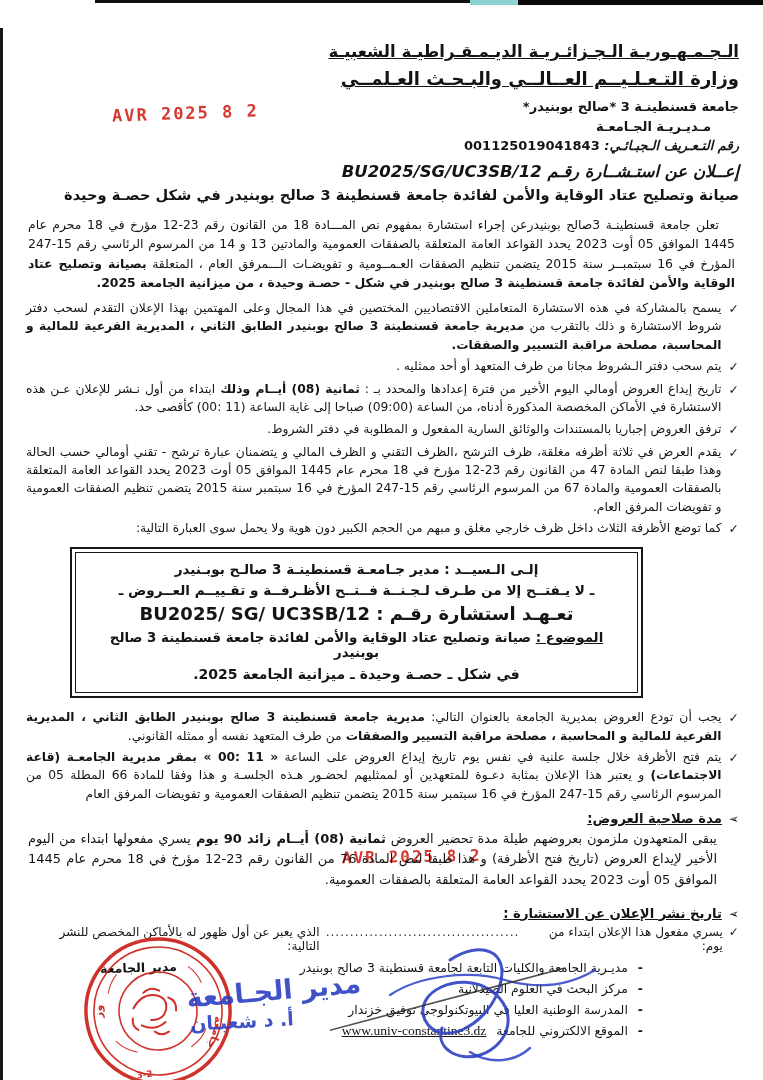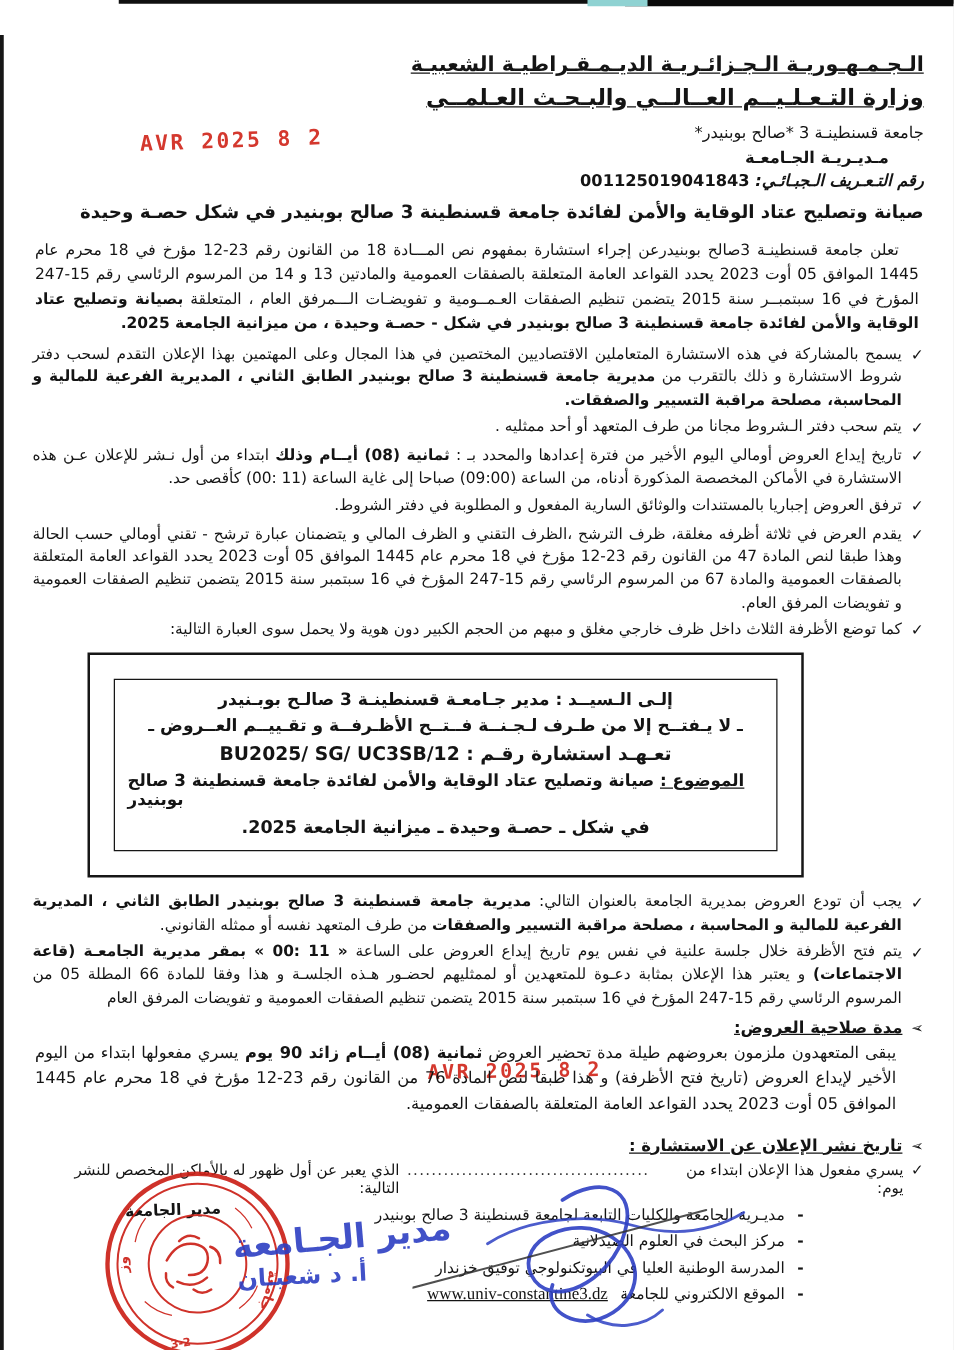--- a/index.html
+++ b/index.html
@@ -14,44 +14,44 @@
   .art-top-thick{position:absolute;top:0;left:500px;right:0;height:5px;background:#0a0a0a;}
   .art-cyan{position:absolute;top:0;left:470px;width:48px;height:5px;background:#8fd2d2;}
   .art-left{position:absolute;top:28px;left:0;width:3px;bottom:0;background:#161616;}
 
   .content{position:relative;padding:34px 24px 0 26px;}
 
   .center{text-align:right;}
   .rep{font-size:16.5px;font-weight:bold;text-decoration:underline;letter-spacing:.5px;margin-top:8px;}
   .min{font-size:18px;font-weight:bold;text-decoration:underline;letter-spacing:.5px;margin-top:7px;}
   .hdr-right{margin-top:8px;font-size:13px;line-height:1.5;}
-  .uni{font-weight:normal;}
+  .uni{font-weight:bold;}
   .dir-line{font-weight:bold;letter-spacing:1px;margin-right:28px;}
   .tax{font-weight:bold;font-style:italic;}
   .tax .num{font-style:normal;font-weight:bold;}
   .ref-line{font-size:12px;font-style:italic;}
   .squig{vertical-align:middle;margin:0 2px;}
   .announce{font-size:16.5px;font-weight:bold;font-style:italic;margin-top:6px;}
   .main-title{font-size:14.6px;font-weight:bold;margin-top:5px;}
 
   .ltr{direction:ltr;unicode-bidi:isolate;}
 
   .intro{font-size:12.4px;line-height:1.58;text-align:justify;margin:12px 4px 6px 2px;text-indent:16px;}
   .sec-head{font-size:13px;font-weight:bold;text-decoration:underline;margin:8px 0 4px;}
 
   .bullet{display:flex;gap:7px;font-size:12.3px;line-height:1.5;margin:3px 0;}
   .bullet .chk{flex:0 0 auto;font-weight:bold;font-size:12.5px;padding-top:1px;}
   .bullet .bt{text-align:justify;flex:1 1 auto;}
 
-  .notice-box{border:2.5px solid #161616;padding:19px;margin:8px 96px 10px 44px;}
+  .notice-box{border:2.5px solid #161616;padding:3px;margin:8px 96px 10px 44px;}
   .notice-inner{border:1.5px solid #161616;padding:8px 10px 10px;text-align:center;}
   .notice-inner .l1{font-size:13.6px;font-weight:bold;letter-spacing:.3px;}
   .notice-inner .l2{font-size:13.6px;font-weight:bold;margin-top:5px;}
-  .notice-inner .l3{font-size:15px;font-weight:bold;margin-top:5px;}
-  .notice-inner .l4{font-size:13.4px;font-weight:bold;margin-top:6px;text-align:left;}
+  .notice-inner .l3{font-size:18px;font-weight:bold;margin-top:5px;}
+  .notice-inner .l4{font-size:13.4px;font-weight:bold;margin-top:6px;text-align:center;}
   .notice-inner .l4 .lbl{text-decoration:underline;}
   .notice-inner .l5{font-size:14px;font-weight:bold;margin-top:6px;}
 
   .arrow-head{display:flex;gap:7px;align-items:baseline;margin:8px 0 3px;}
   .arrow-ic{transform:scaleX(-1);display:inline-block;font-size:12px;}
   .arrow-head .tt{font-size:13.2px;font-weight:bold;text-decoration:underline;}
   .para{font-size:13px;line-height:1.55;text-align:justify;margin:0 22px 16px 2px;}
 
   .pub-line{display:flex;gap:6px;font-size:12.1px;margin-top:4px;align-items:baseline;}
   .pub-line .dots{letter-spacing:1px;color:#333;}
@@ -95,20 +95,24 @@
 
     <div class="hdr-right">
       <div class="uni">جامعة قسنطينـة 3  *صالح بوبنيدر*</div>
       <div class="dir-line">مـديـريـة الجـامعـة</div>
       <div class="tax">
         <span>رقم التـعـريف الـجبـائـي:</span>
         <span class="num ltr">001125019041843</span>
       </div>
     </div>
 
+    <div class="announce center">
+      <span>إعــلان عن استـشــارة رقـم</span>
+      <span class="ltr">BU2025/SG/UC3SB/12</span>
+    </div>
 
     <div class="main-title center">صيانة وتصليح عتاد الوقاية والأمن لفائدة جامعة قسنطينة 3  صالح بوبنيدر  في شكل حصـة وحيدة</div>
 
     <p class="intro"><span>تعلن جامعة قسنطينـة 3صالح بوبنيدرعن إجراء استشارة بمفهوم نص المـــادة 18 من القانون رقم 23-12 مؤرخ في 18 محرم عام 1445 الموافق 05 أوت 2023 يحدد القواعد العامة المتعلقة بالصفقات العمومية  والمادتين  13 و 14 من المرسوم الرئاسي رقم 15-247 المؤرخ في 16 سبتمبــر سنة 2015 يتضمن تنظيم الصفقات العـمــومية و تفويضـات الـــمرفق العام ، المتعلقة </span><b>بصيانة وتصليح عتاد الوقاية والأمن لفائدة جامعة قسنطينة 3  صالح بوبنيدر في شكل - حصـة وحيدة ، من ميزانية الجامعة 2025.</b></p>
 
 
     <div class="bullet">
       <span class="chk">✓</span>
       <span class="bt"><span>يسمح بالمشاركة في هذه الاستشارة المتعاملين الاقتصاديين المختصين في هذا المجال وعلى المهتمين بهذا الإعلان التقدم لسحب دفتر شروط الاستشارة و ذلك بالتقرب من </span><b>مديرية جامعة قسنطينة 3 صالح  بوبنيدر  الطابق الثاني ، المديرية الفرعية للمالية  و المحاسبة، مصلحة مراقبة التسيير والصفقات.</b></span>
     </div>

